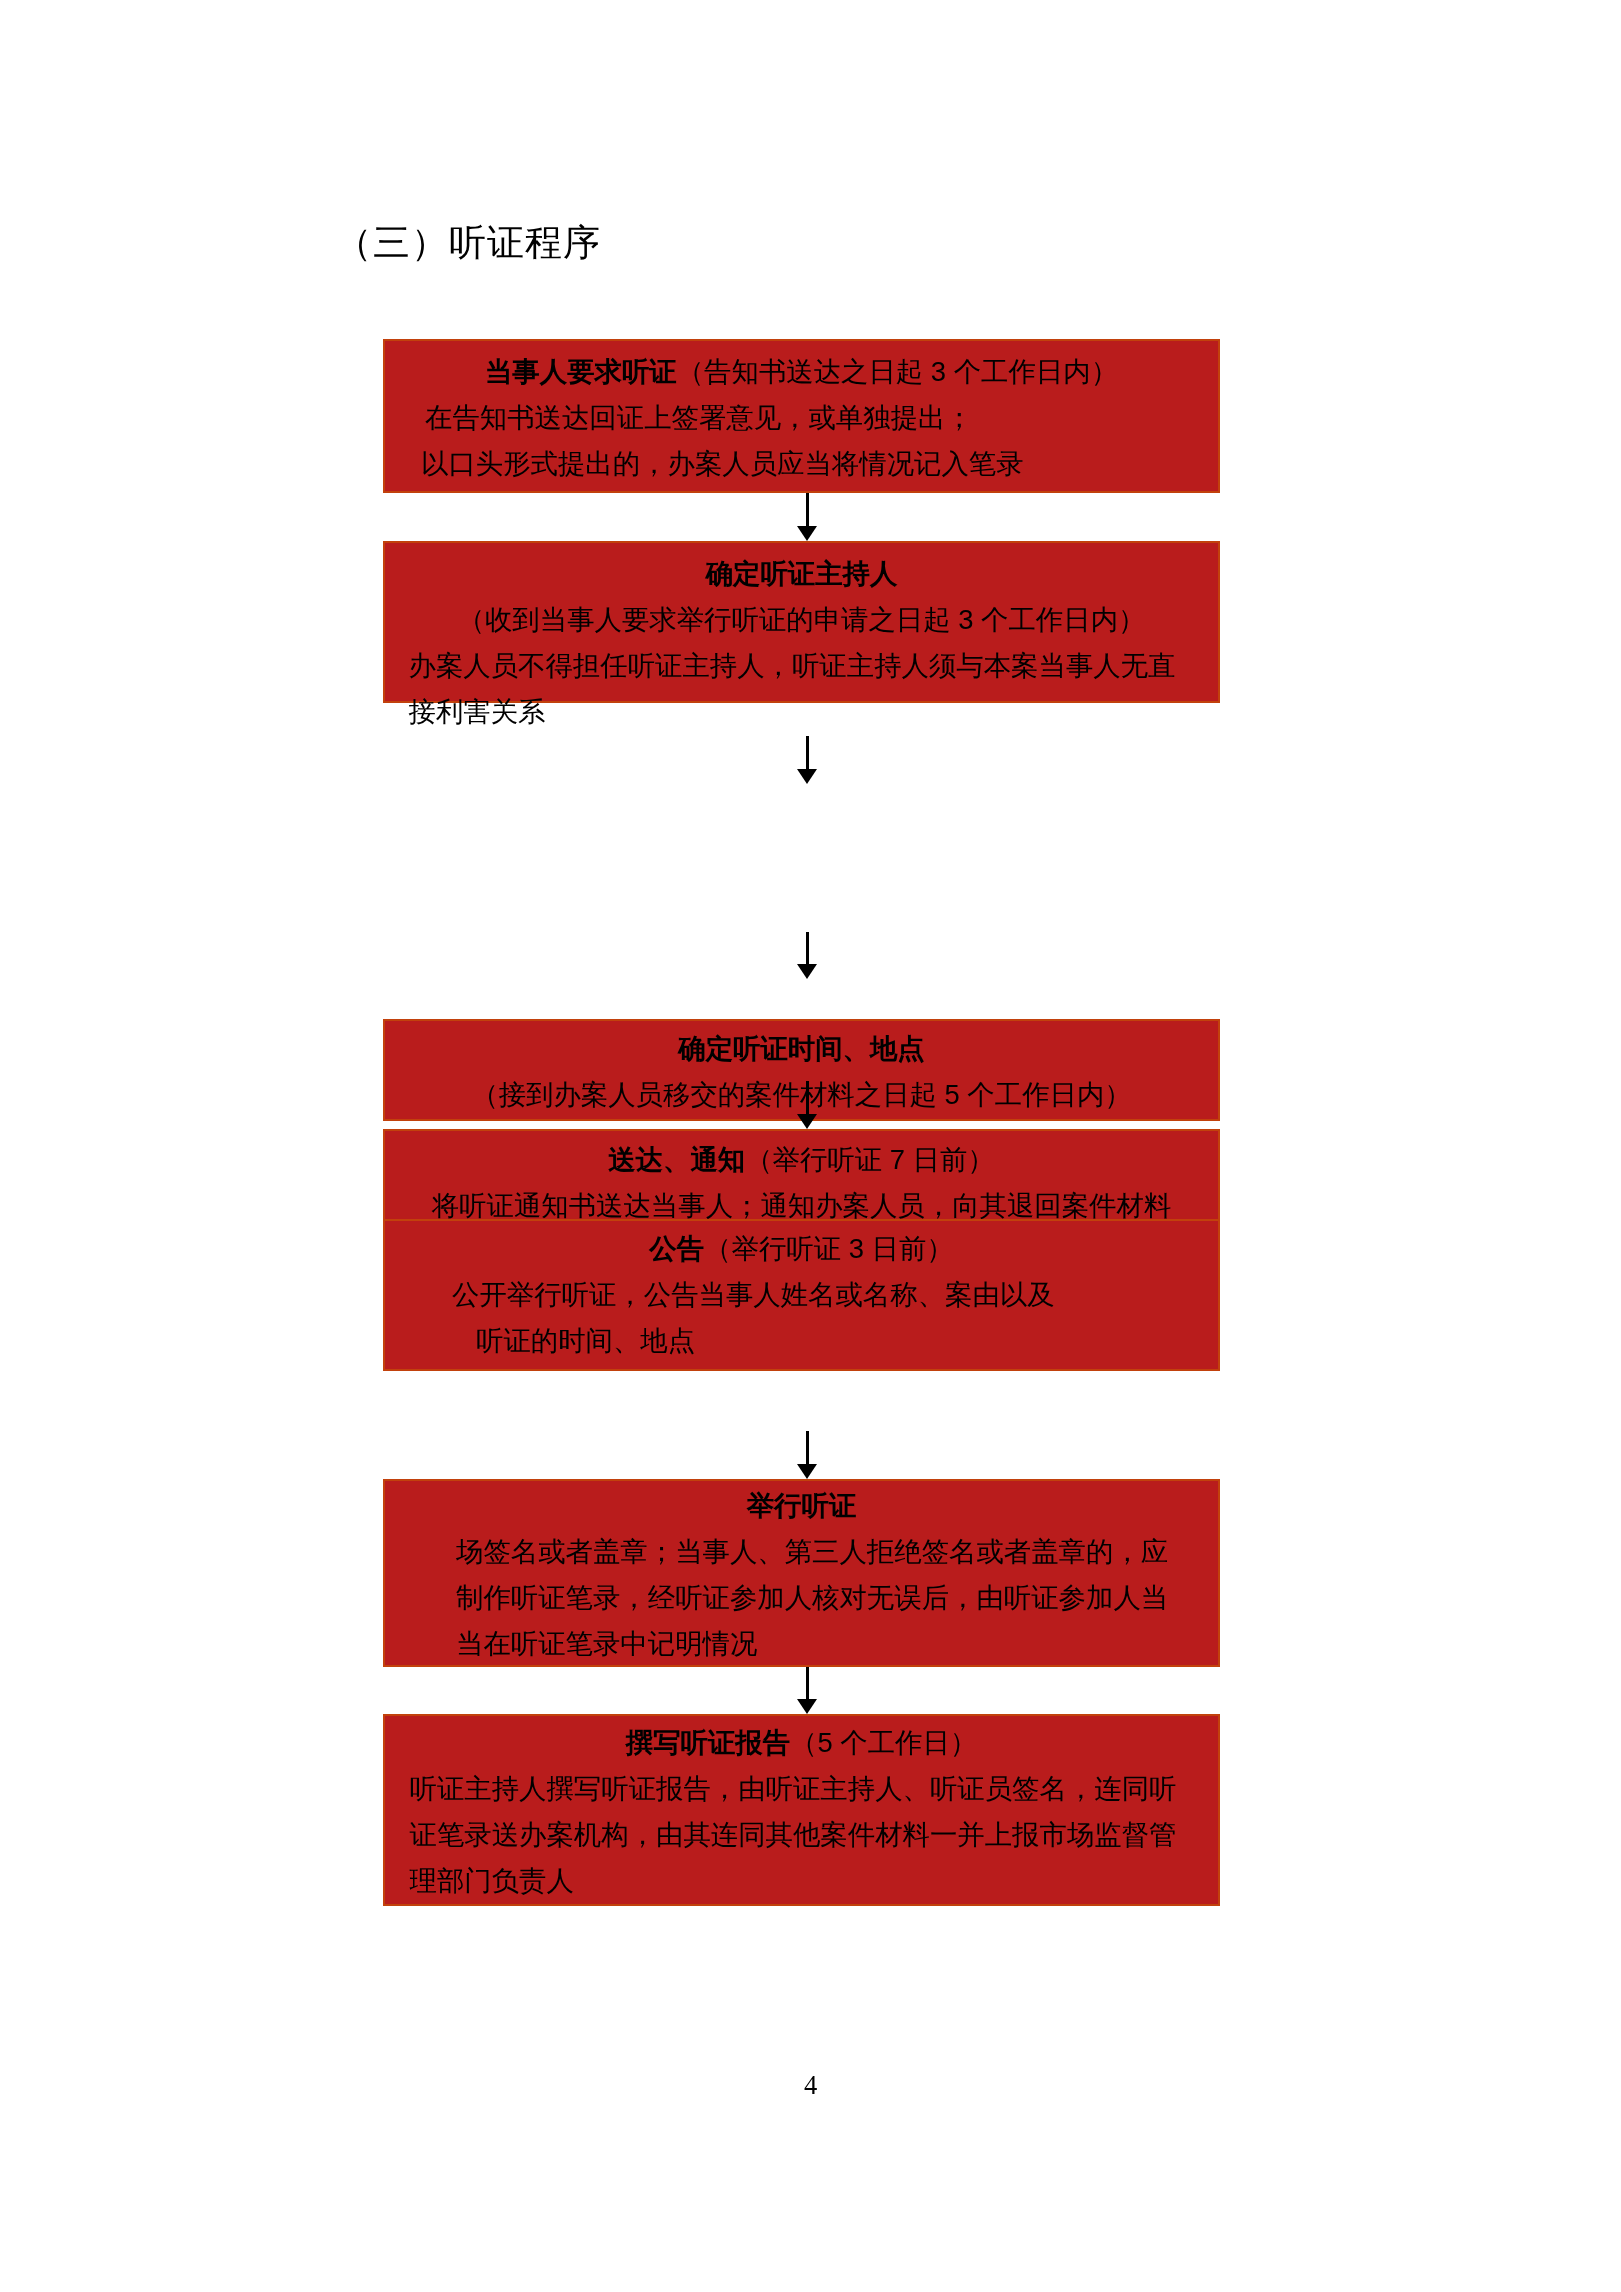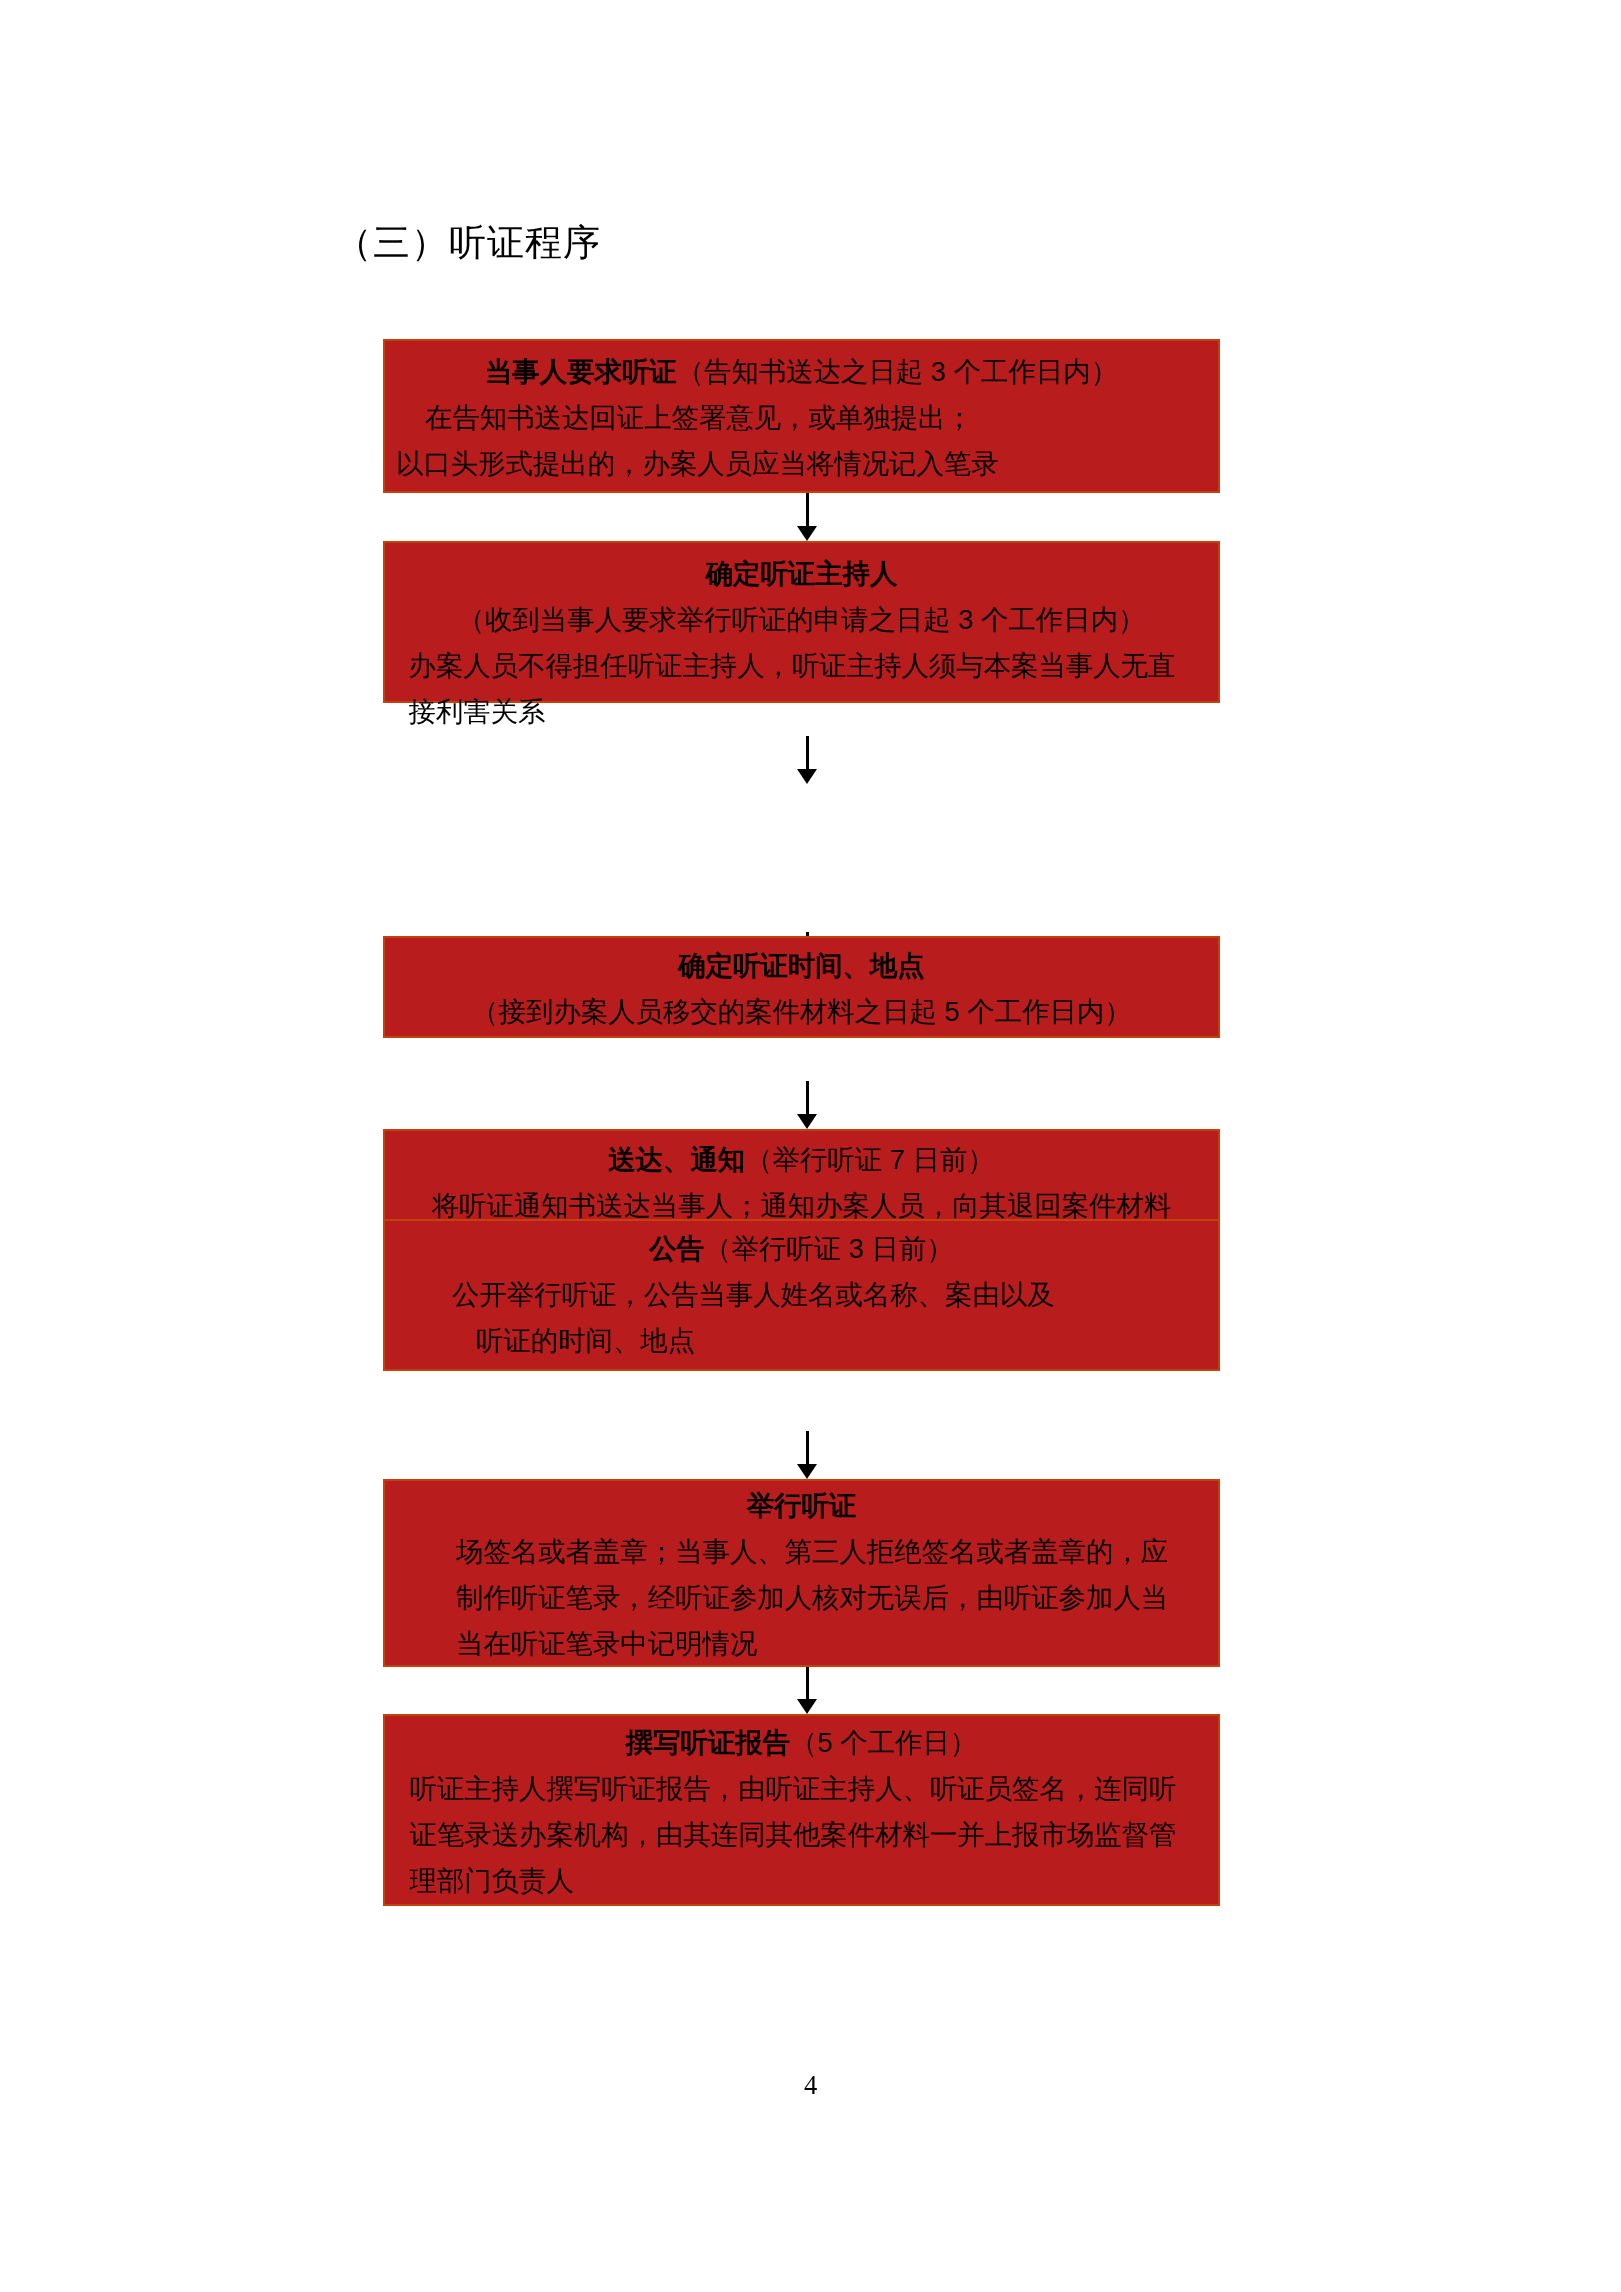--- a/index.html
+++ b/index.html
@@ -39,21 +39,21 @@
   }
   .fbox .line {
     line-height: 46px;
     white-space: nowrap;
   }
   .fbox .line.center { text-align: center; }
   .fbox .line b { font-weight: 700; }
   .b1 { top: 339px;  height: 154px; padding-top: 7.8px; }
   .b2 { top: 541px;  height: 162px; padding-top: 7.8px; }
   .b3 { top: 784px;  height: 148px; padding-top: 5.9px; }
-  .b4 { top: 936px;  height: 102px; padding-top: 4.9px; }
+  .b4 { top: 1019px;  height: 102px; padding-top: 4.9px; }
   .b5 { top: 1129px; height: 104px; padding-top: 5.9px; }
   .b6 { top: 1219px; height: 152px; padding-top: 4.9px; }
   .b7 { top: 1479px; height: 188px; padding-top: 2px; }
   .b8 { top: 1714px; height: 192px; padding-top: 3.9px; }
   .arrow {
     position: absolute;
     left: 797px;
     width: 21.6px;
   }
   .arrow .shaft {
@@ -92,21 +92,21 @@
 </style>
 </head>
 <body>
 
 <div class="page">
   <h1 class="title">（三）听证程序</h1>
   <div class="flowchart" id="flowchart">
       <div class="fbox b1">
         <div class="line center"><b>当事人要求听证</b>（告知书送达之日起 3 个工作日内）</div>
         <div class="line" style="padding-left: 40px;">在告知书送达回证上签署意见，或单独提出；</div>
-        <div class="line" style="padding-left: 11px;">以口头形式提出的，办案人员应当将情况记入笔录</div>
+        <div class="line" style="padding-left: 36px;">以口头形式提出的，办案人员应当将情况记入笔录</div>
       </div>
       <div class="arrow a1">
         <div class="shaft" style="height: calc(100% - 13.7px);"></div>
         <div class="head"></div>
       </div>
       <div class="fbox b2">
         <div class="line center"><b>确定听证主持人</b></div>
         <div class="line center">（收到当事人要求举行听证的申请之日起 3 个工作日内）</div>
         <div class="line" style="padding-left: 23.5px;">办案人员不得担任听证主持人，听证主持人须与本案当事人无直</div>
         <div class="line" style="padding-left: 23.5px;">接利害关系</div>

